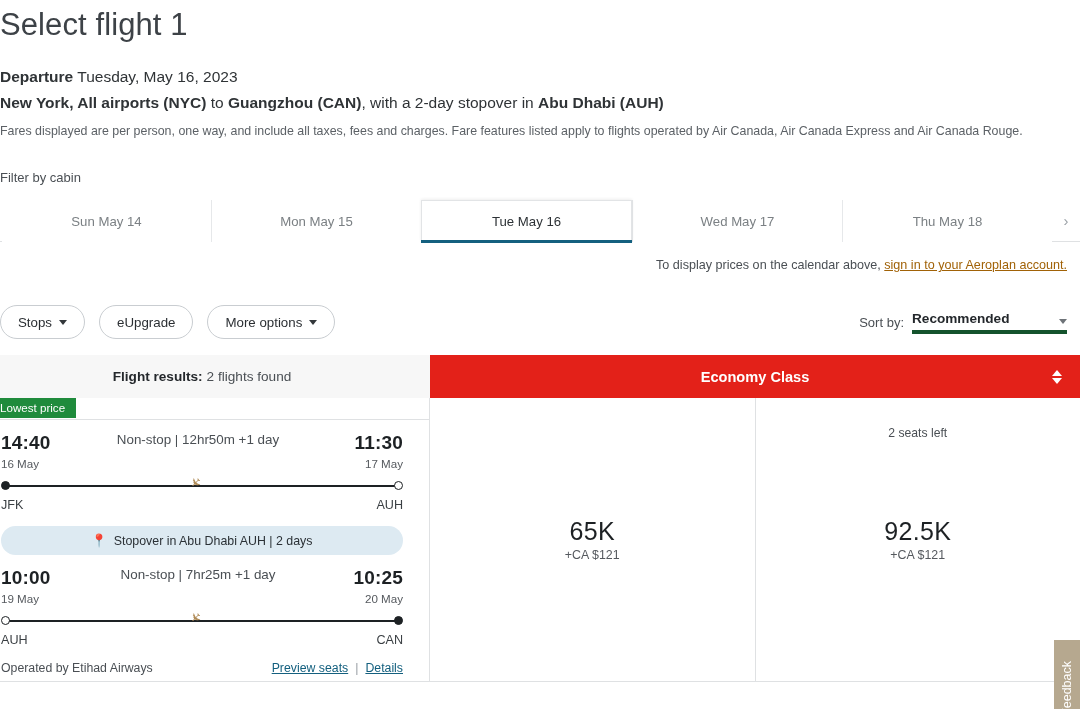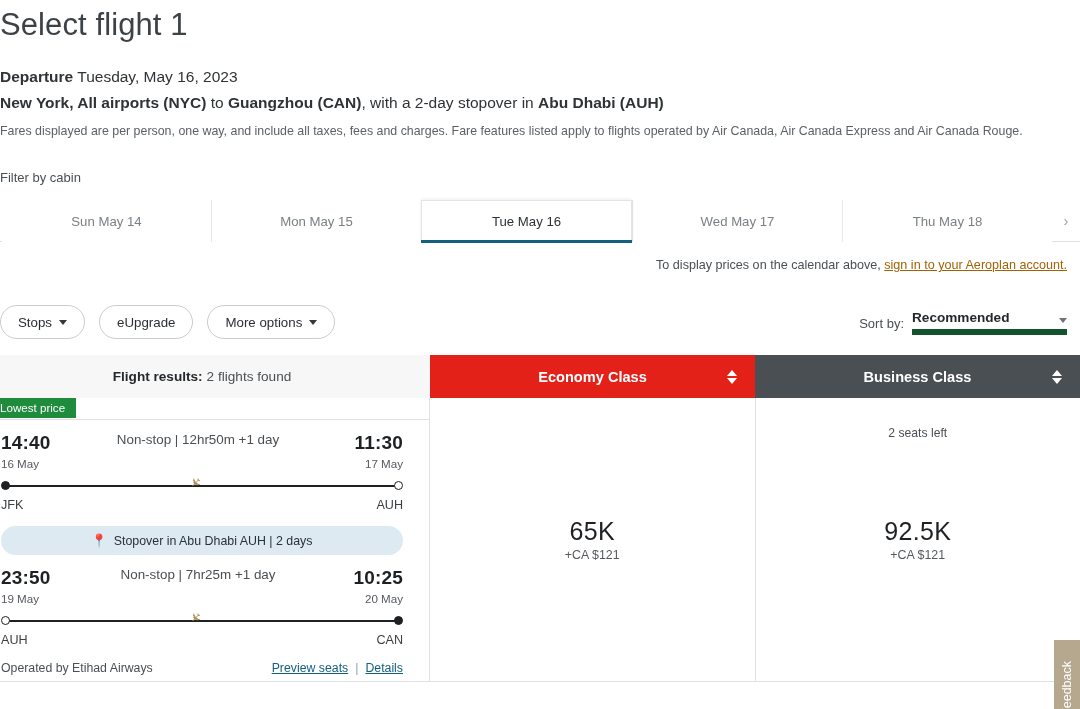--- a/index.html
+++ b/index.html
@@ -191,21 +191,21 @@
   }
   .sort-label {
     font-size: 13px;
     color: #4a4f54;
     padding-bottom: 4px;
     white-space: nowrap;
   }
   .sort-select {
     position: relative;
     width: 155px;
-    border-bottom: 6px solid #14532d;
+    border-bottom: 4px solid #14532d;
     padding: 0 18px 4px 0;
   }
   .sort-select .val {
     font-size: 13.6px;
     font-weight: 700;
     color: #24282c;
     white-space: nowrap;
   }
   .sort-select .caret {
     right: 0; bottom: 6px;
@@ -497,27 +497,20 @@
         <b>Flight results:</b>
         <span>2 flights found</span>
       </div>
       <div class="rh-cabin" style="background:#E32119">
         <span>Economy Class</span>
         <span class="sorter">
             <i class="up"></i>
             <i class="down"></i>
           </span>
       </div>
-      <div class="rh-cabin" style="background:#4A4F54">
-        <span>Business Class</span>
-        <span class="sorter">
-            <i class="up"></i>
-            <i class="down"></i>
-          </span>
-      </div>
     </div>
 
     <div class="result-row">
 
       <div class="itin">
         <div class="badge">Lowest price</div>
 
         <div class="itin-inner">
 
           <div class="seg">
@@ -542,21 +535,21 @@
             </div>
           </div>
 
           <div class="stopover">
             <span class="pin">📍</span>
             <span>Stopover in Abu Dhabi AUH | 2 days</span>
           </div>
 
           <div class="seg">
             <div class="seg-top">
-              <span class="t-time">23:50</span>
+              <span class="t-time">10:00</span>
               <span class="t-mid">Non-stop | 7hr25m +1 day</span>
               <span class="t-time t-right">10:25</span>
             </div>
             <div class="seg-dates">
               <span>19 May</span>
               <span class="r">20 May</span>
             </div>
             <div class="line-wrap">
               <span class="line"></span>
               <span class="dot l"></span>

